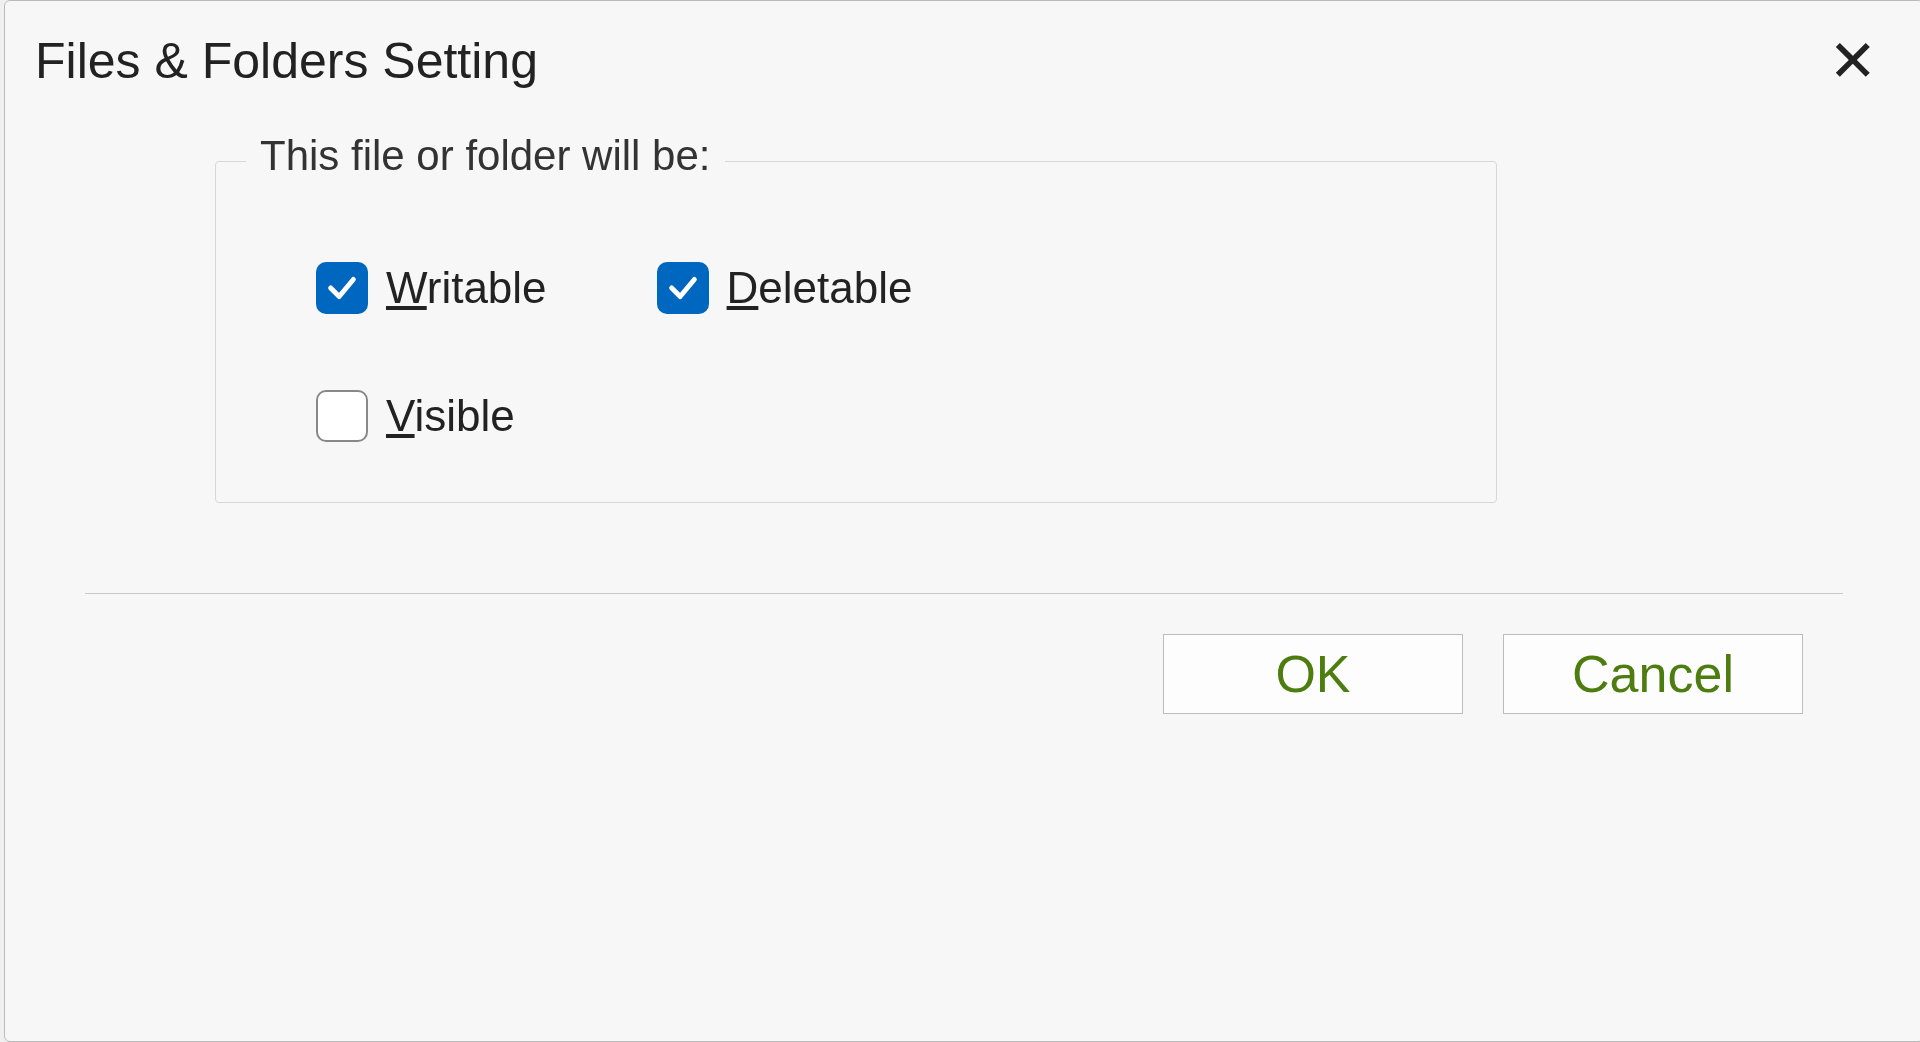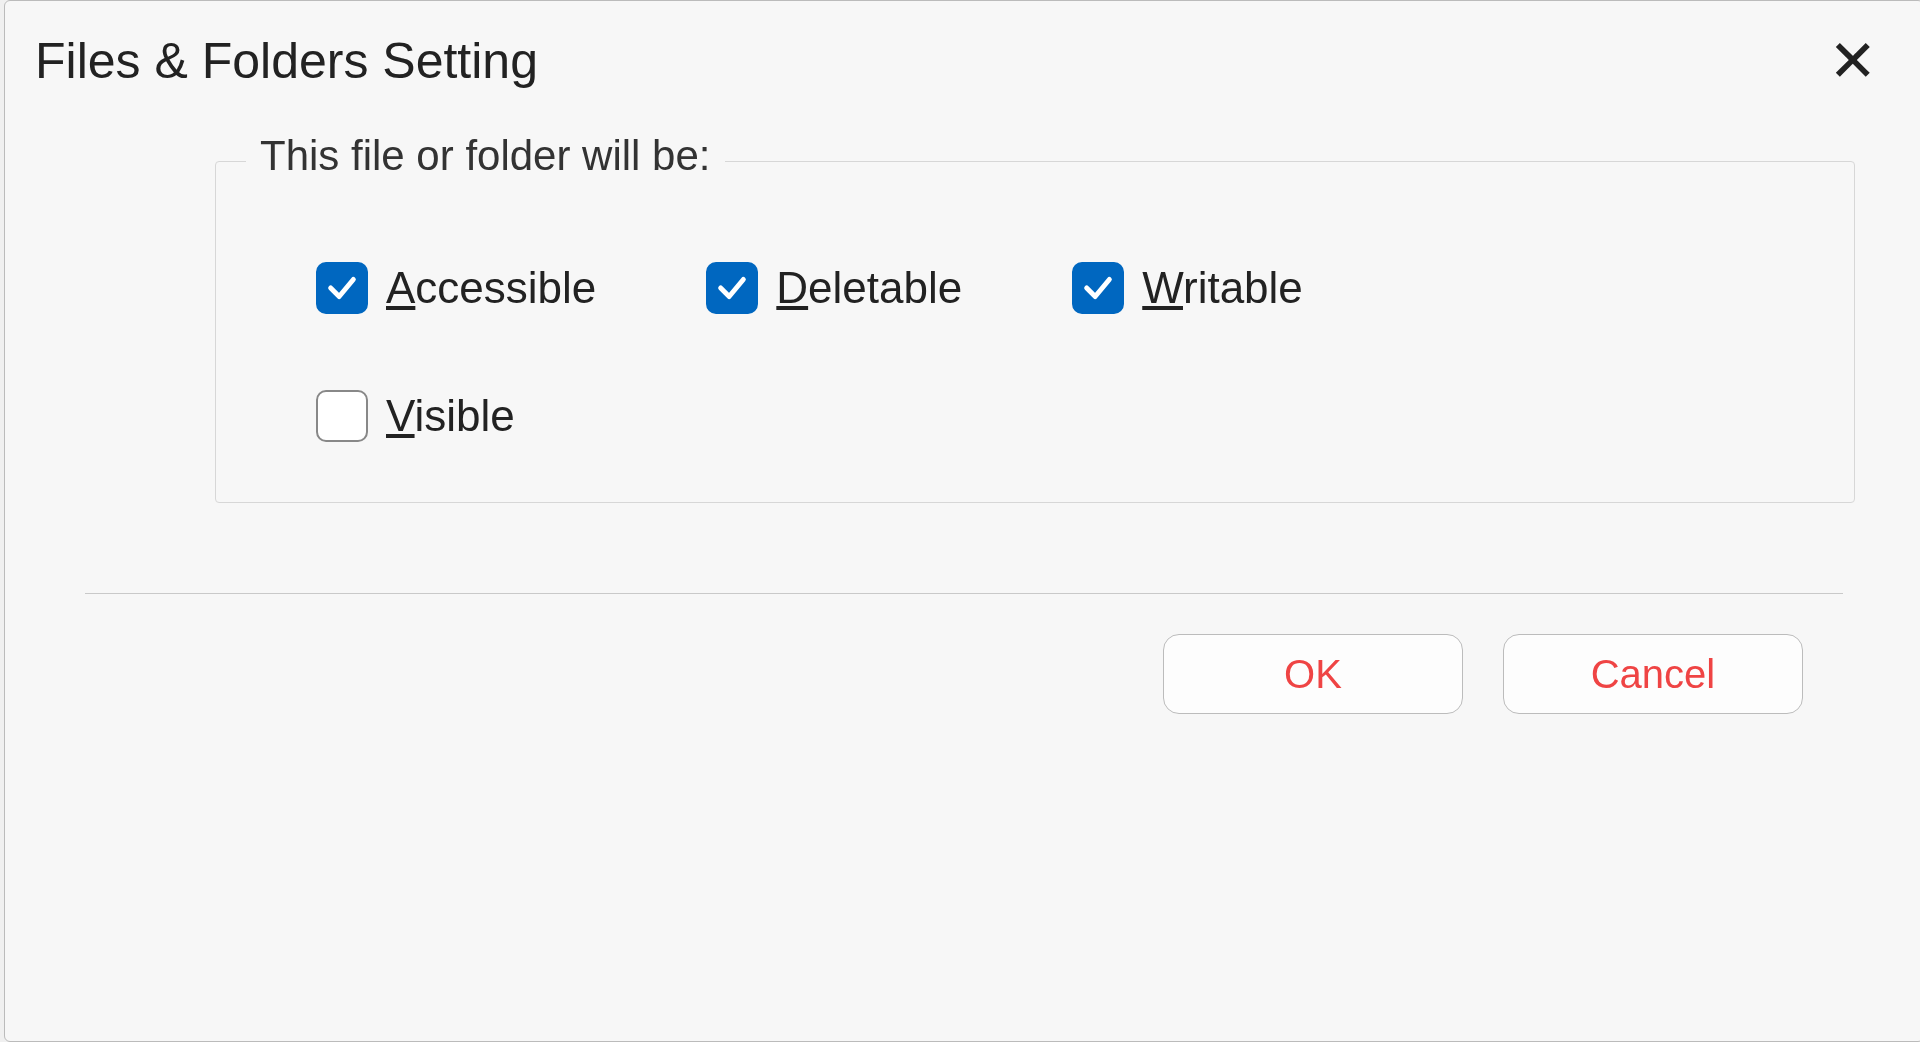--- a/index.html
+++ b/index.html
@@ -84,21 +84,21 @@
     border-radius: 6px;
     font-size: 48px;
     font-weight: 700;
     letter-spacing: 6px;
     cursor: pointer;
   }
   .groupbox {
     border: 1px solid #d7d7d7;
     border-radius: 4px;
     margin: 0 0 0 150px;
-    width: 1640px;
+    width: 1282px;
     padding: 40px 60px 60px 100px;
     position: relative;
   }
   .groupbox-legend {
     position: absolute;
     top: -30px;
     left: 30px;
     background: #f7f7f7;
     padding: 0 14px;
     font-size: 42px;
@@ -146,23 +146,23 @@
     display: flex;
     justify-content: flex-end;
     gap: 40px;
     padding: 40px 60px 40px 0;
   }
   .btn {
     width: 300px;
     height: 80px;
     background: #fdfdfd;
     border: 1px solid #bcbcbc;
-    border-radius: 16px;
-    font-size: 40px;
-    color: #ef4444;
+    border-radius: 0;
+    font-size: 52px;
+    color: #4d7c0f;
     cursor: pointer;
   }
 </style>
 </head>
 <body>
 
 <div class="dialog">
 
   <div class="titlebar">
     <div class="title">Files &amp; Folders Setting</div>
@@ -177,38 +177,30 @@
     <div class="groupbox">
       <div class="groupbox-legend">This file or folder will be:</div>
 
       <div class="checkrow">
         <div class="check-item">
           <div class="checkbox checked">
             <svg viewBox="0 0 24 24">
                 <path d="M4 12 L10 18 L20 6" stroke="#fff" stroke-width="3.5" fill="none" stroke-linecap="round" stroke-linejoin="round"></path>
               </svg>
           </div>
-          <span class="check-label"><span class="ul">A</span><span>ccessible</span></span>
+          <span class="check-label"><span class="ul">W</span><span>ritable</span></span>
         </div>
         <div class="check-item">
           <div class="checkbox checked">
             <svg viewBox="0 0 24 24">
                 <path d="M4 12 L10 18 L20 6" stroke="#fff" stroke-width="3.5" fill="none" stroke-linecap="round" stroke-linejoin="round"></path>
               </svg>
           </div>
           <span class="check-label"><span class="ul">D</span><span>eletable</span></span>
         </div>
-        <div class="check-item">
-          <div class="checkbox checked">
-            <svg viewBox="0 0 24 24">
-                <path d="M4 12 L10 18 L20 6" stroke="#fff" stroke-width="3.5" fill="none" stroke-linecap="round" stroke-linejoin="round"></path>
-              </svg>
-          </div>
-          <span class="check-label"><span class="ul">W</span><span>ritable</span></span>
-        </div>
       </div>
 
       <div class="checkrow second">
         <div class="check-item">
           <div class="checkbox">
             
           </div>
           <span class="check-label"><span class="ul">V</span><span>isible</span></span>
         </div>
       </div>

